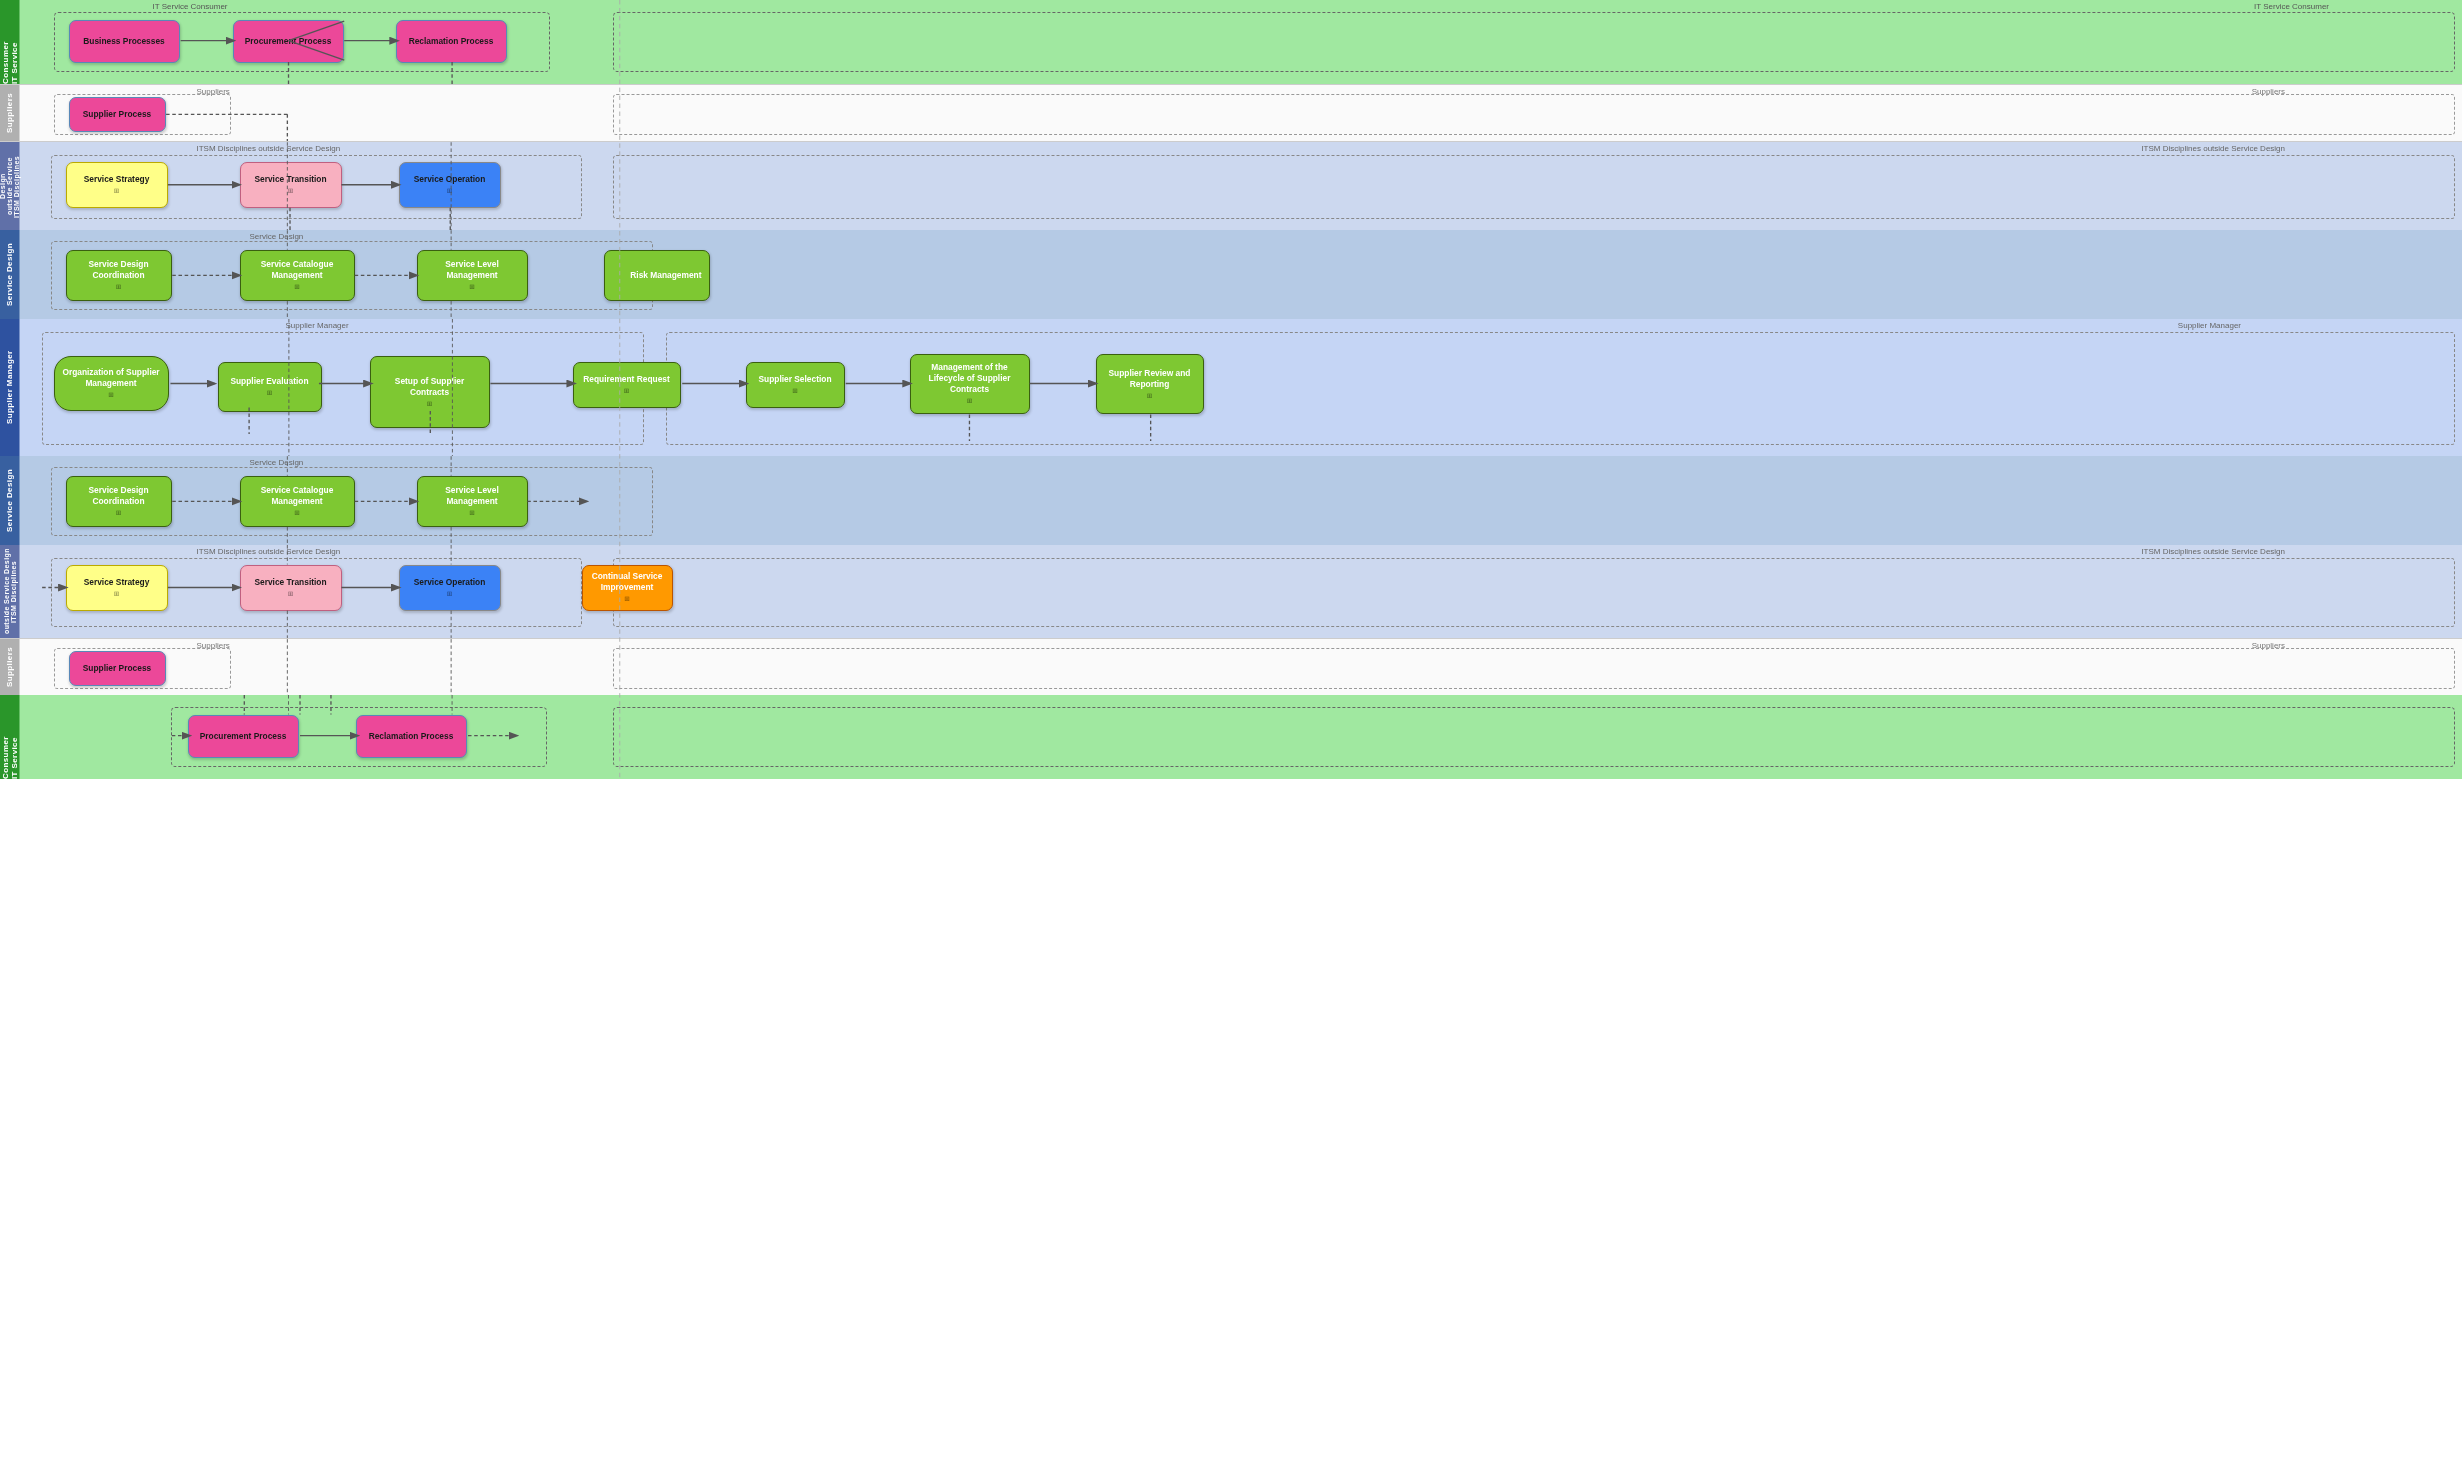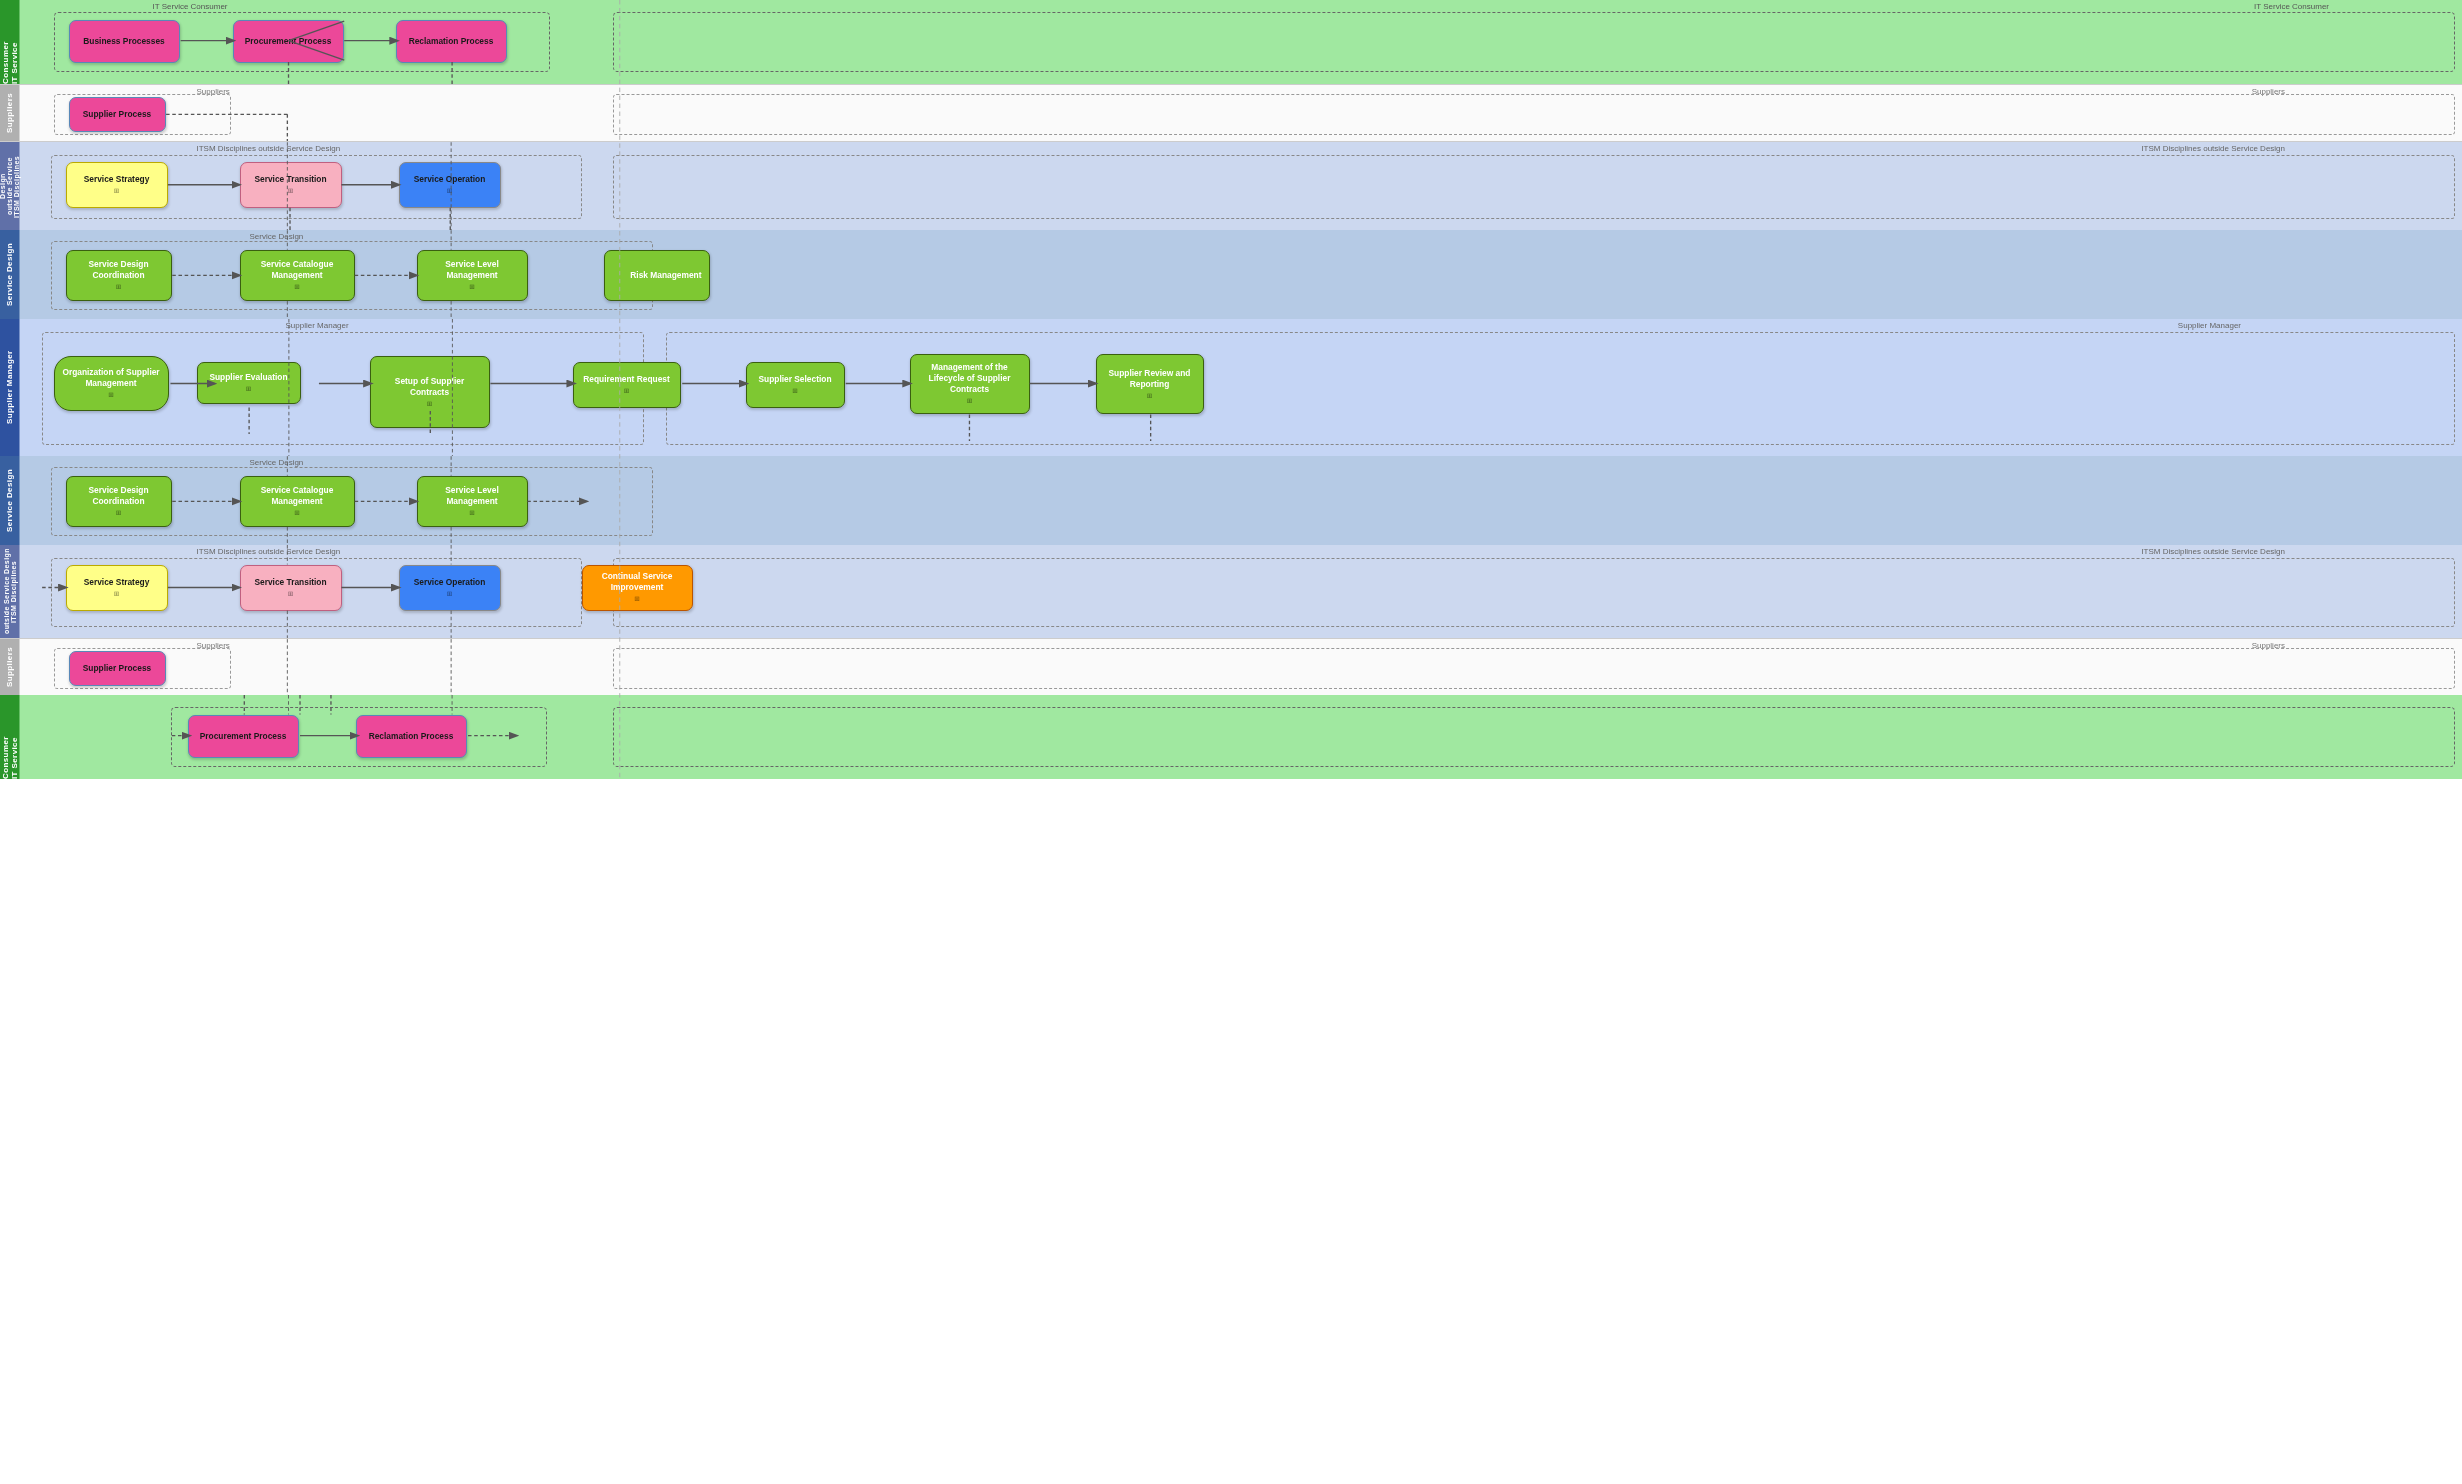--- a/index.html
+++ b/index.html
@@ -245,21 +245,21 @@
 
       <div style="position:absolute;left:22px;top:13.3px;width:602px;height:113px;border:1.3px dashed #888;border-radius:3.5px;"></div>
 
       <div style="position:absolute;left:646px;top:13.3px;right:7px;height:113px;border:1.3px dashed #888;border-radius:3.5px;"></div>
 
       <div class="node n-green" style="left:34px;top:37px;width:115px;height:55px;border-radius:17px;">
         <span>Organization of Supplier Management</span>
         <span class="node-expand">⊞</span>
       </div>
 
-      <div class="node n-green" style="left:177px;top:43px;width:104px;height:42px;">
+      <div class="node n-green" style="left:198px;top:43px;width:104px;height:50px;">
         <span>Supplier Evaluation</span>
         <span class="node-expand">⊞</span>
       </div>
 
       <div class="node n-green" style="left:350px;top:37px;width:120px;height:72px;">
         <span>Setup of Supplier Contracts</span>
         <span class="node-expand">⊞</span>
       </div>
 
       <div class="node n-green" style="left:553px;top:43px;width:108px;height:46px;">
@@ -361,21 +361,21 @@
       <div class="node n-pink" style="left:220px;top:19.5px;width:102px;height:46px;">
         <span>Service Transition</span>
         <span class="node-expand">⊞</span>
       </div>
 
       <div class="node n-gray" style="left:379px;top:19.5px;width:102px;height:46px;">
         <span>Service Operation</span>
         <span class="node-expand">⊞</span>
       </div>
 
-      <div class="node n-orange" style="left:562px;top:19.5px;width:111px;height:46px;">
+      <div class="node n-orange" style="left:562px;top:19.5px;width:91px;height:46px;">
         <span>Continual Service Improvement</span>
         <span class="node-expand">⊞</span>
       </div>
 
       <svg style="position:absolute;top:0;left:0;width:100%;height:100%;pointer-events:none;" viewBox="0 0 2759 105" width="2443" height="93">
         <line x1="167" y1="48" x2="248" y2="48" stroke="#555" stroke-width="1.5" marker-end="url(#arr)"></line>
         <line x1="363" y1="48" x2="428" y2="48" stroke="#555" stroke-width="1.5" marker-end="url(#arr)"></line>
 
         <line x1="25" y1="48" x2="52" y2="48" stroke="#555" stroke-width="1.5" marker-end="url(#arr)" stroke-dasharray="4,3"></line>
 

